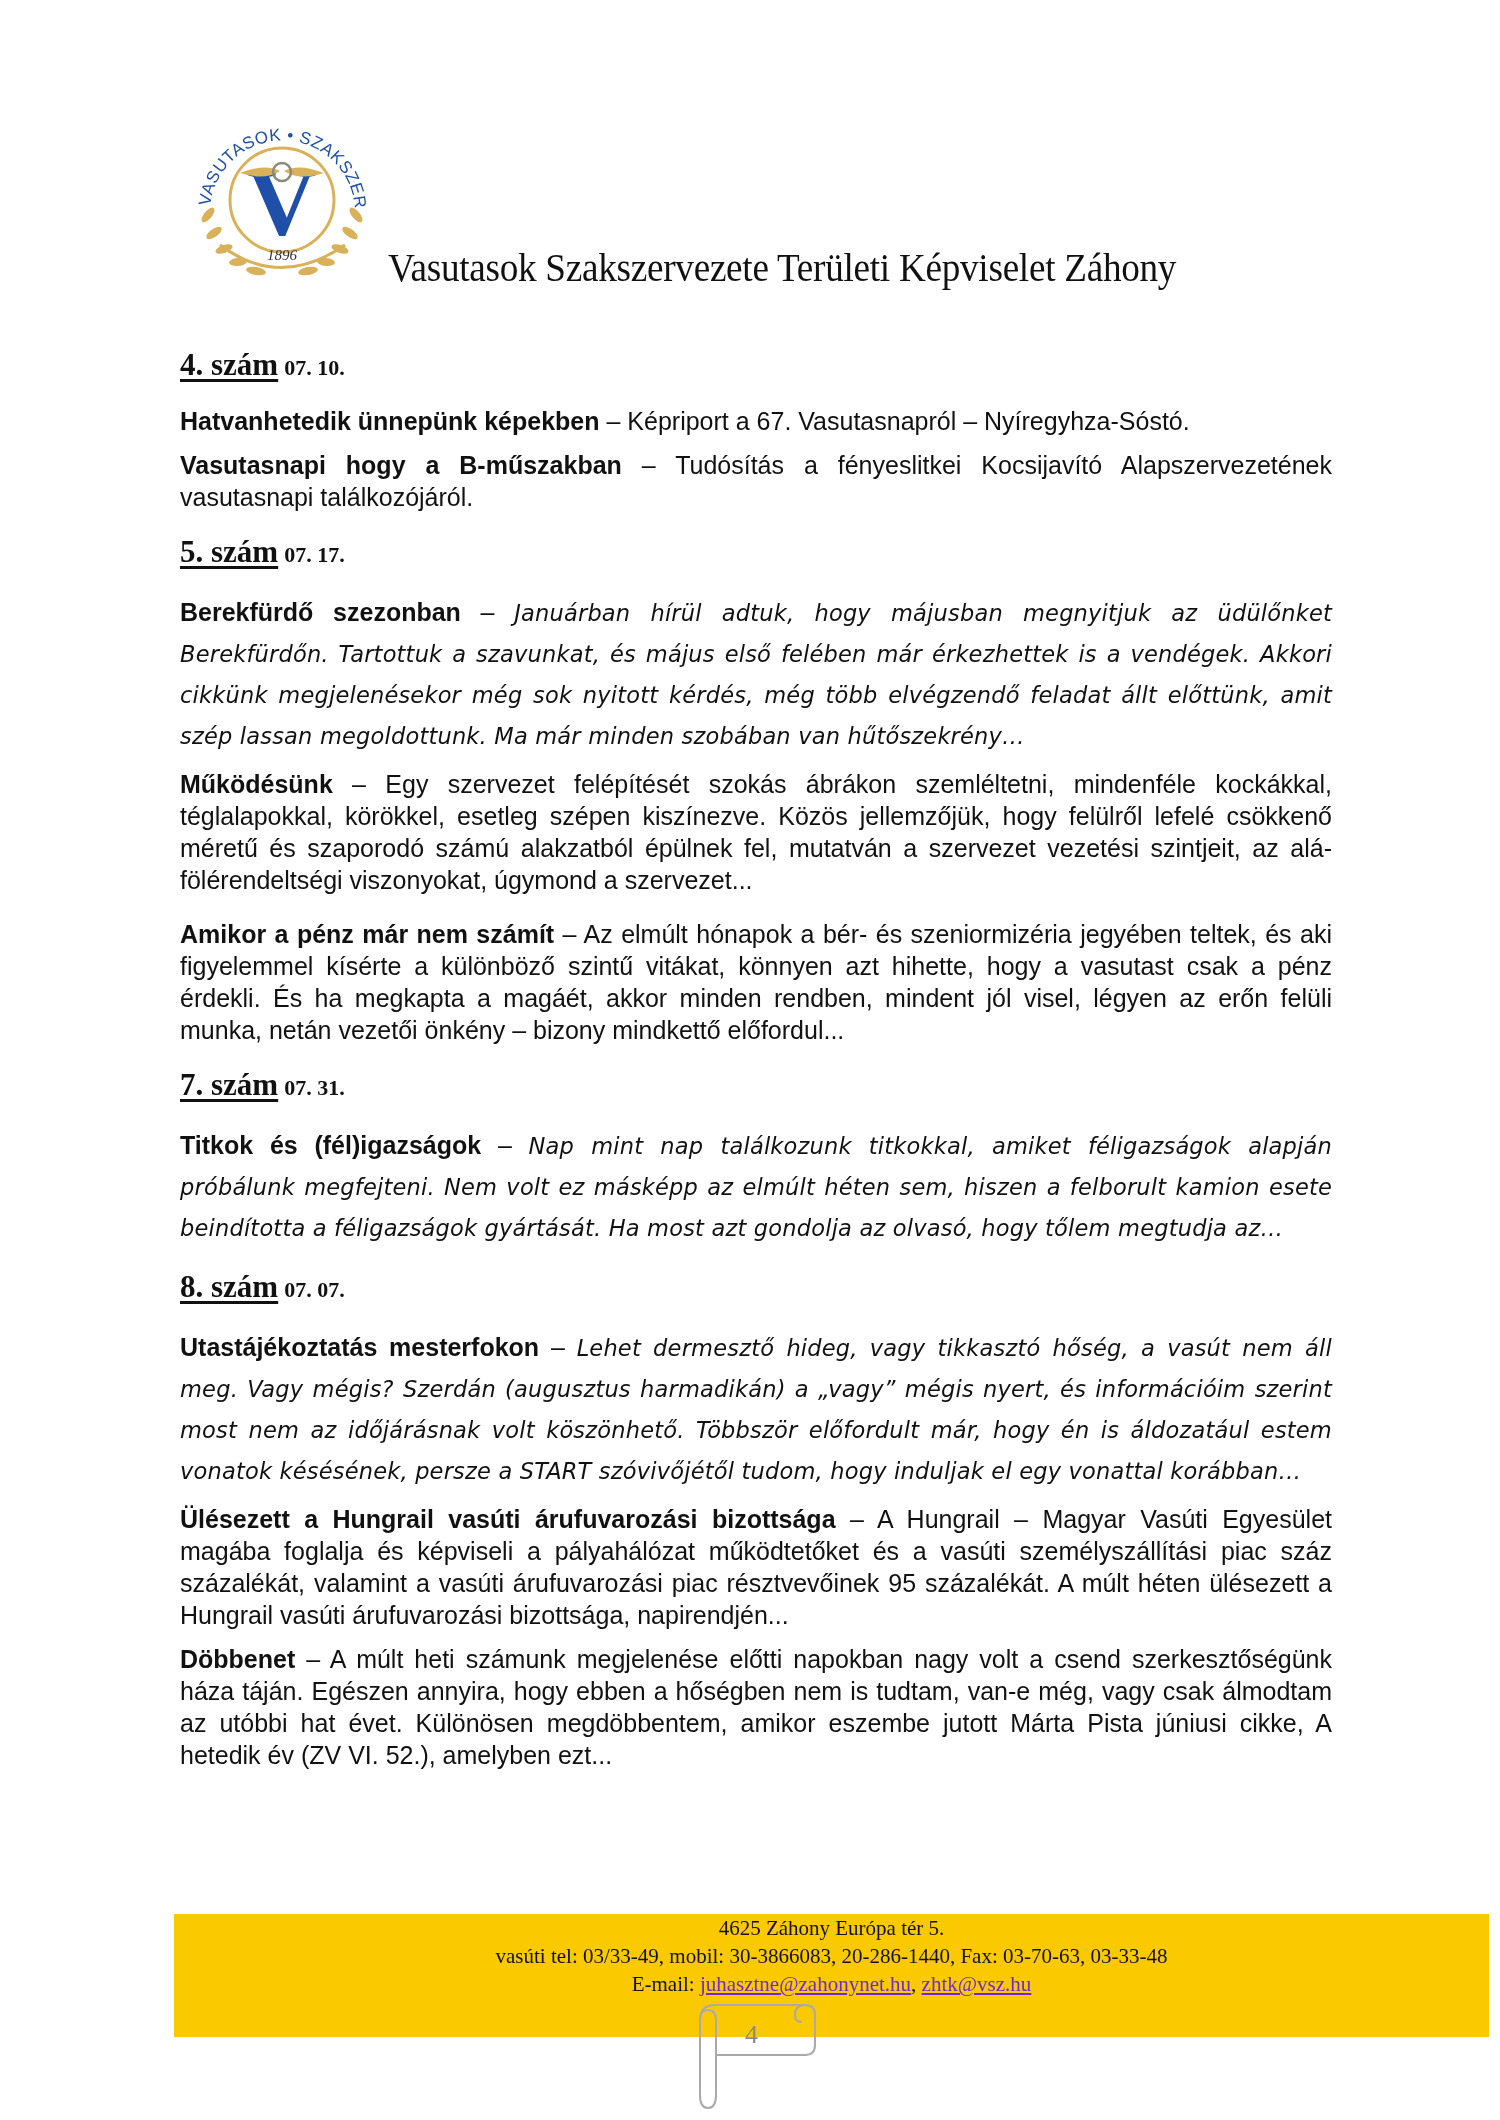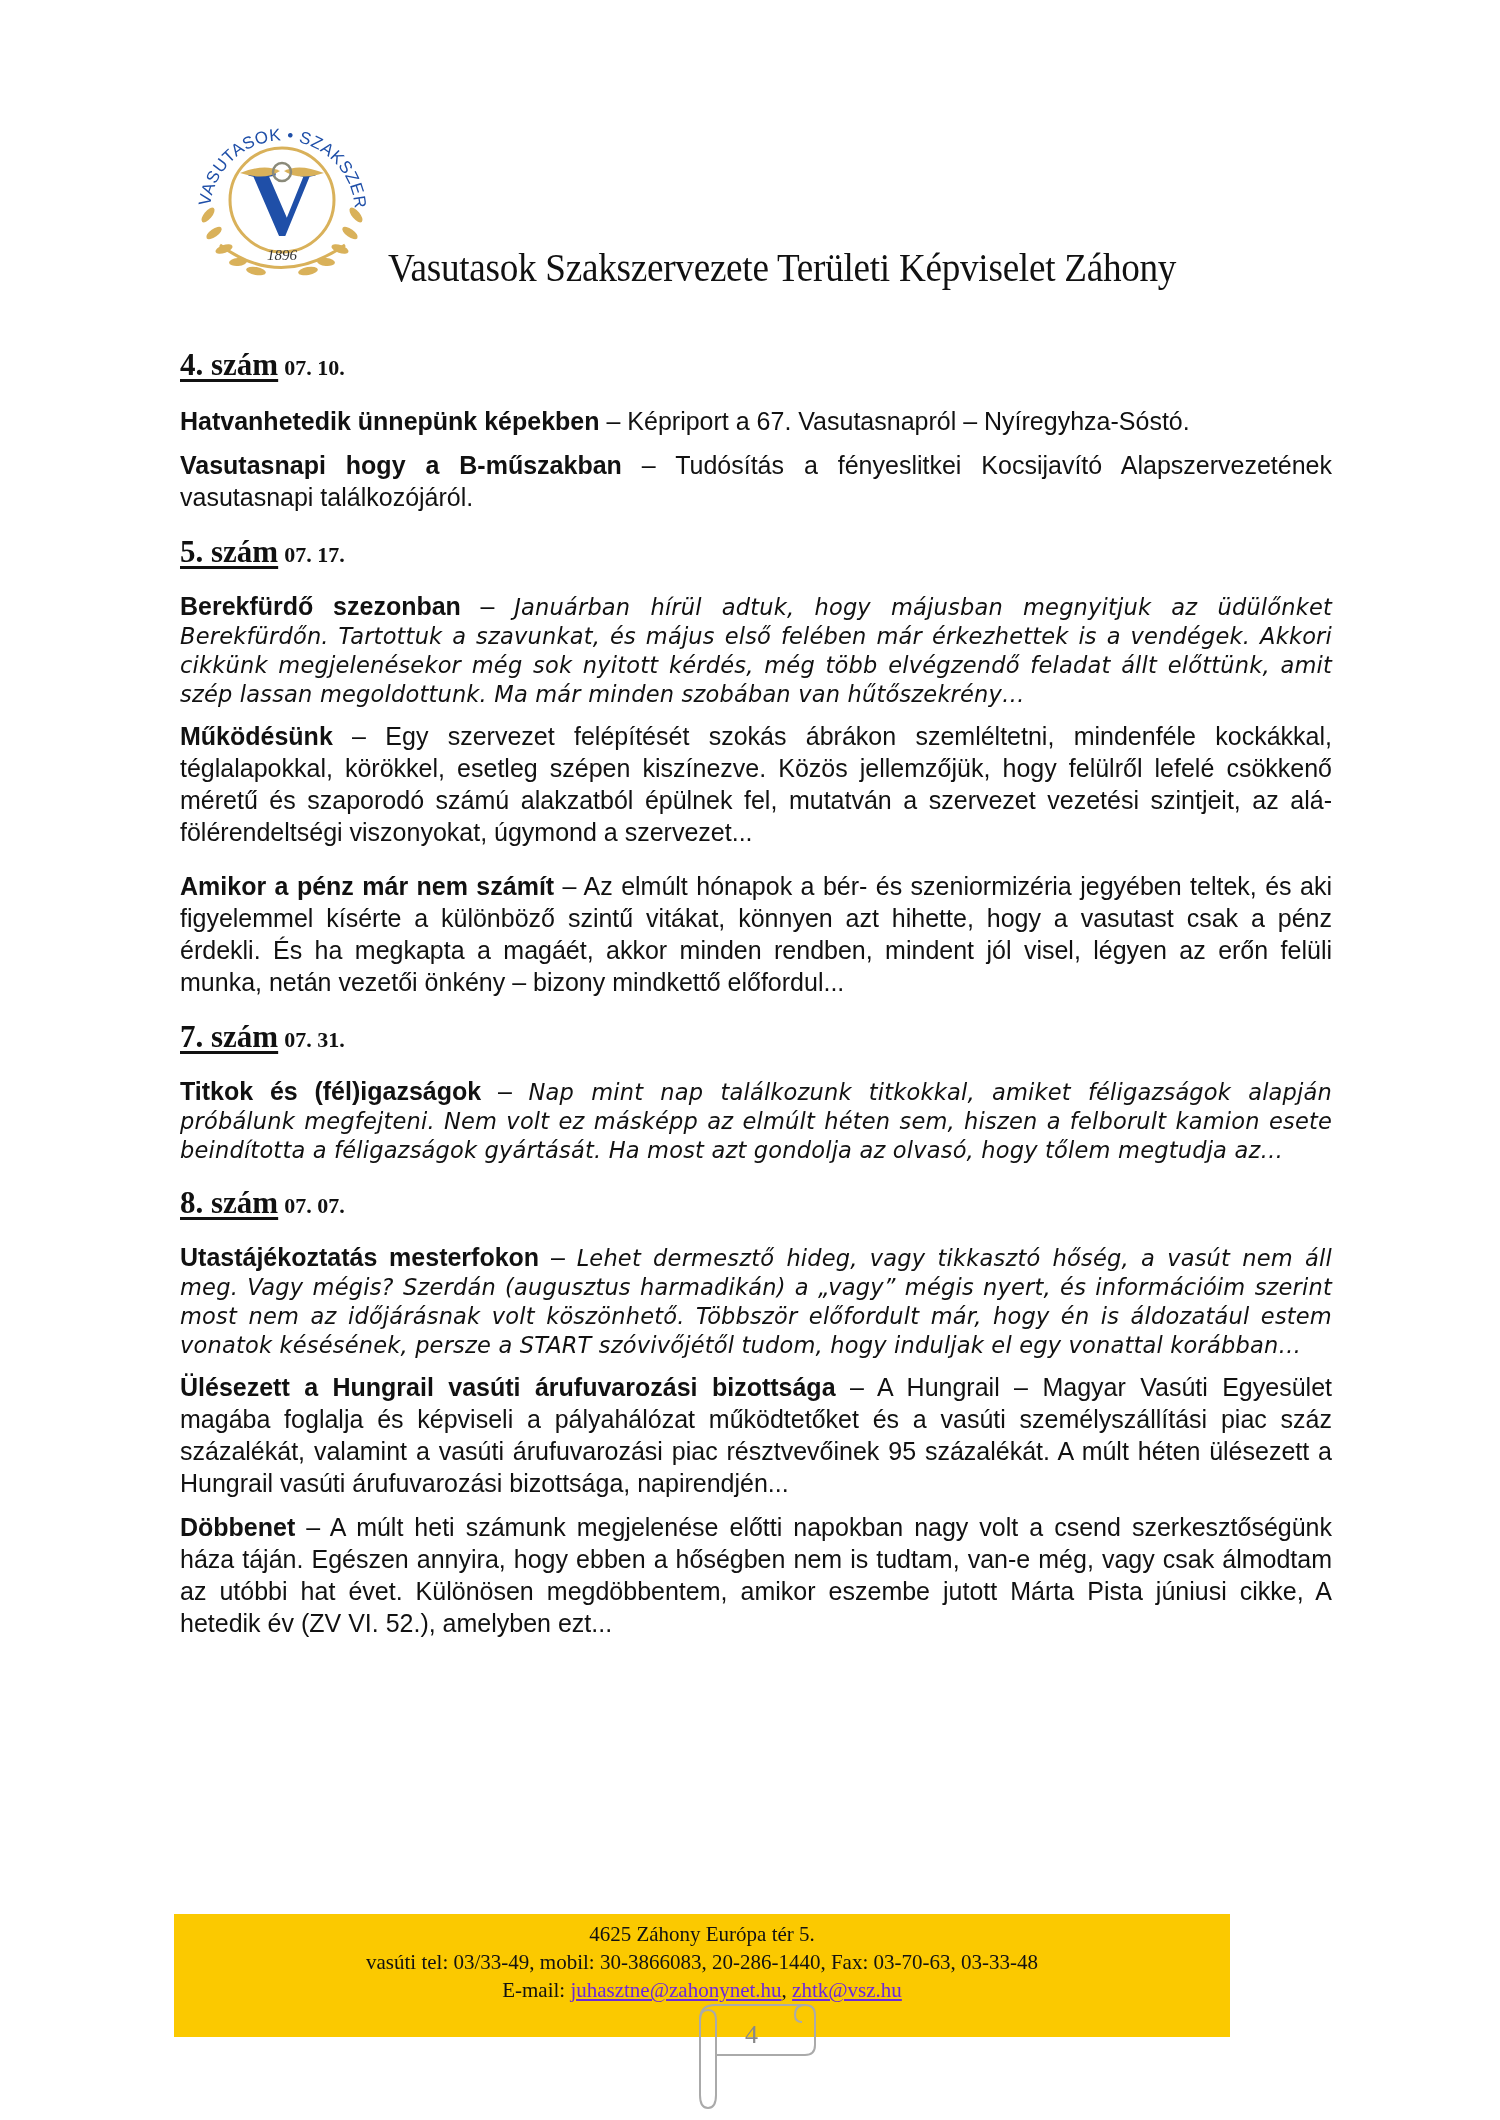--- a/index.html
+++ b/index.html
@@ -7,23 +7,23 @@
     .logo { position: absolute; left: 180px; top: 95px; width: 205px; height: 190px; }
     .org-title { position: absolute; left: 388px; top: 244px; font-family: "Liberation Serif", "DejaVu Serif", serif; font-size: 40px; color: #111; letter-spacing: -0.3px; white-space: nowrap; transform: scaleX(0.93); transform-origin: left top; }
     .content { position: absolute; left: 180px; top: 348px; width: 1152px; }
     .issue-head { font-family: "Liberation Serif", "DejaVu Serif", serif; font-weight: bold; margin: 0 0 18px 0; line-height: 34px; white-space: nowrap; }
     .issue-num { font-size: 31px; text-decoration: underline; text-decoration-thickness: 3px; text-underline-offset: 4px; }
     .issue-date { font-size: 22px; margin-left: 2px; }
     .article { font-family: "Liberation Sans", "DejaVu Sans", sans-serif; font-size: 25px; line-height: 32px; text-align: justify; margin: 0 0 12px 0; }
     .article .t { font-weight: bold; }
     .article .d { }
     .article.italic .d { font-family: "DejaVu Sans", sans-serif; font-style: italic; font-size: 22.5px; letter-spacing: 0.2px; }
-    .article.italic { line-height: 28px; }
+    .article.italic { line-height: 40px; }
     .sec { margin-bottom: 22px; }
-    .footer { position: absolute; left: 174px; top: 1914px; width: 1056px; height: 123px; background: #fbc900; text-align: center; font-family: "Liberation Serif", "DejaVu Serif", serif; font-size: 21px; line-height: 28px; color: #111; padding-top: 6px; box-sizing: border-box; }
+    .footer { position: absolute; left: 174px; top: 1914px; width: 1315px; height: 123px; background: #fbc900; text-align: center; font-family: "Liberation Serif", "DejaVu Serif", serif; font-size: 21px; line-height: 28px; color: #111; box-sizing: border-box; }
     .footer a { color: #6d28d9; text-decoration: underline; }
     .scroll { position: absolute; left: 690px; top: 2000px; width: 130px; height: 110px; }
     .page-num { position: absolute; left: 745px; top: 2020px; font-family: "Liberation Serif", serif; font-size: 26px; color: #888; }
   </style>
 </head>
 <body>
 
 <svg class="logo" viewBox="0 0 205 190">
   <defs>
     <path id="ringpath" d="M 30 118 A 72 72 0 1 1 175 118"></path>

